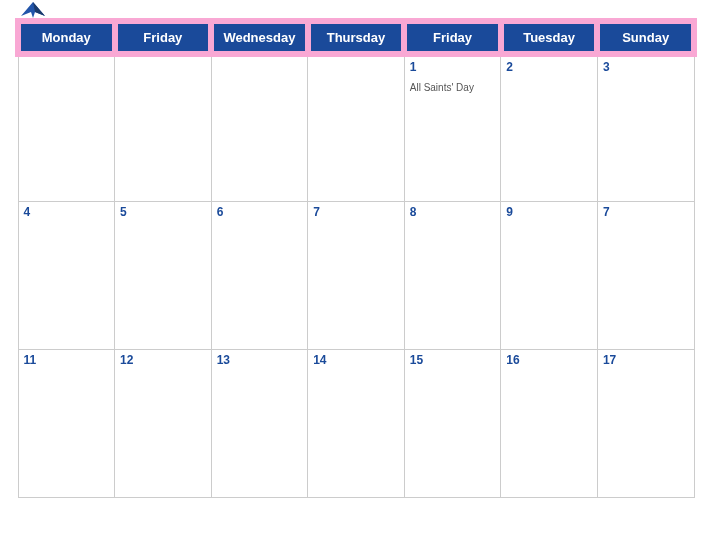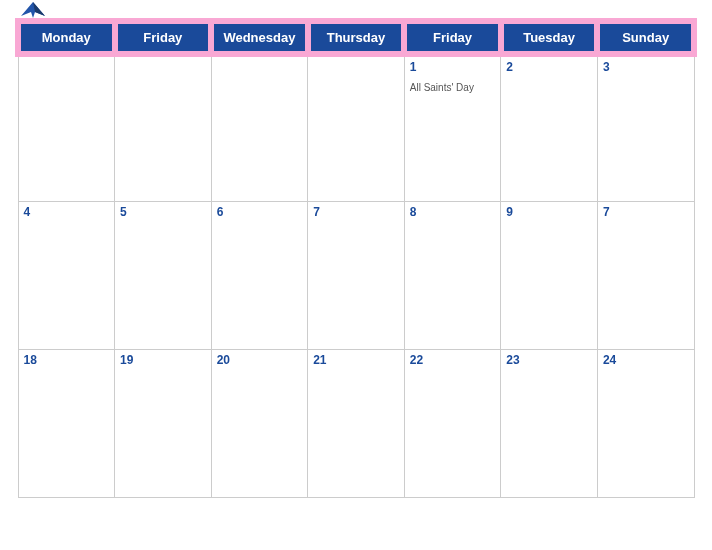--- a/index.html
+++ b/index.html
@@ -153,36 +153,36 @@
           </td>
           <td class="date-cell">
             <div class="date-num">9</div>
           </td>
           <td class="date-cell">
             <div class="date-num">7</div>
           </td>
         </tr>
         <tr class="week-row">
           <td class="date-cell">
-            <div class="date-num">18</div>
+            <div class="date-num">11</div>
           </td>
           <td class="date-cell">
-            <div class="date-num">19</div>
+            <div class="date-num">12</div>
           </td>
           <td class="date-cell">
-            <div class="date-num">20</div>
+            <div class="date-num">13</div>
           </td>
           <td class="date-cell">
-            <div class="date-num">21</div>
+            <div class="date-num">14</div>
           </td>
           <td class="date-cell">
-            <div class="date-num">22</div>
+            <div class="date-num">15</div>
           </td>
           <td class="date-cell">
-            <div class="date-num">23</div>
+            <div class="date-num">16</div>
           </td>
           <td class="date-cell">
-            <div class="date-num">24</div>
+            <div class="date-num">17</div>
           </td>
         </tr>
       </tbody>
   </table>
 </div>
 
 </body></html>

